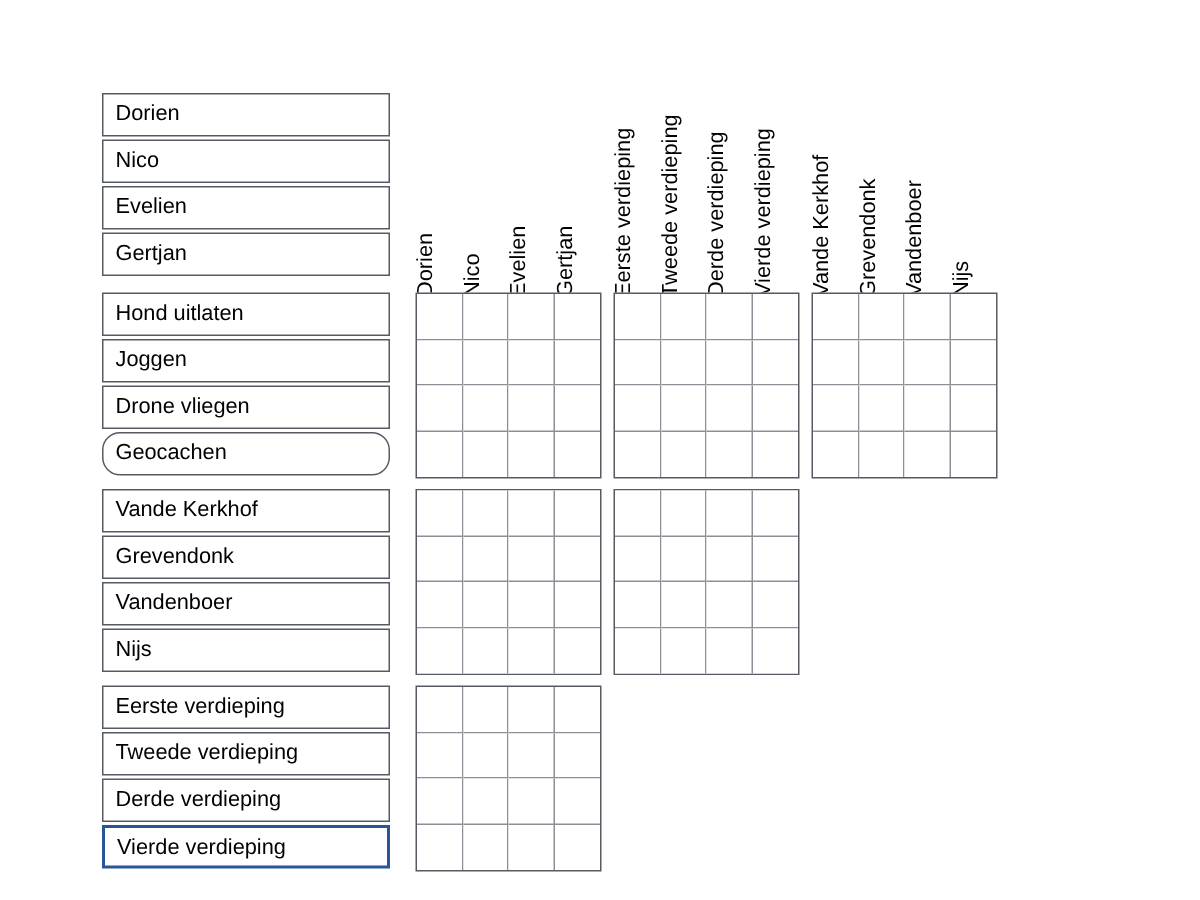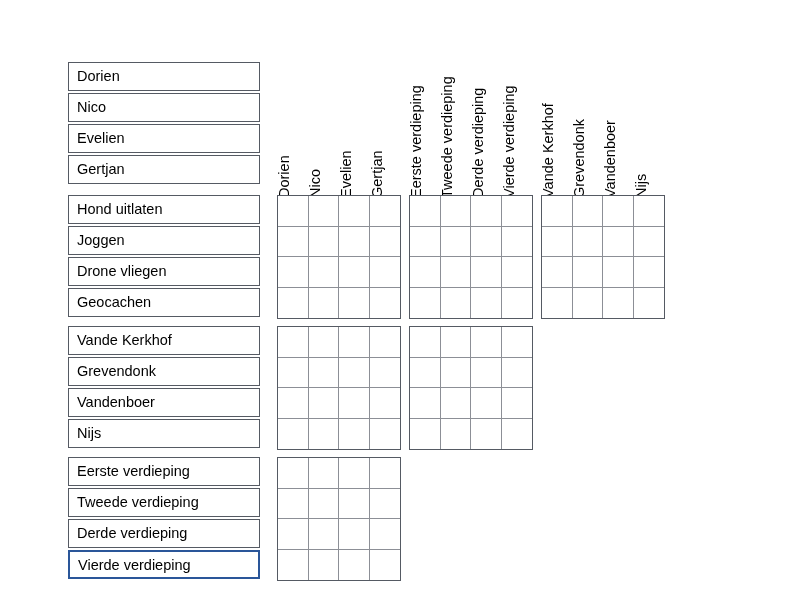--- a/index.html
+++ b/index.html
@@ -95,21 +95,21 @@
   <div class="col-head" style="left:649px; top:182px;">Nijs</div>
 
   <div class="row-label" style="top:62px;">Dorien</div>
   <div class="row-label" style="top:93px;">Nico</div>
   <div class="row-label" style="top:124px;">Evelien</div>
   <div class="row-label" style="top:155px;">Gertjan</div>
 
   <div class="row-label" style="top:195px;">Hond uitlaten</div>
   <div class="row-label" style="top:257px;">Drone vliegen</div>
   <div class="row-label" style="top:226px;">Joggen</div>
-  <div class="row-label" style="top:288px;">Geocachen</div>
+  <div class="row-label" style="top:288px;border-radius:12px;">Geocachen</div>
 
   <div class="row-label" style="top:326px;">Vande Kerkhof</div>
   <div class="row-label" style="top:357px;">Grevendonk</div>
   <div class="row-label" style="top:388px;">Vandenboer</div>
   <div class="row-label" style="top:419px;">Nijs</div>
 
   <div class="row-label" style="top:457px;">Eerste verdieping</div>
   <div class="row-label" style="top:488px;">Tweede verdieping</div>
   <div class="row-label" style="top:519px;">Derde verdieping</div>
   <div class="row-label selected" style="top:550px;">Vierde verdieping</div>

